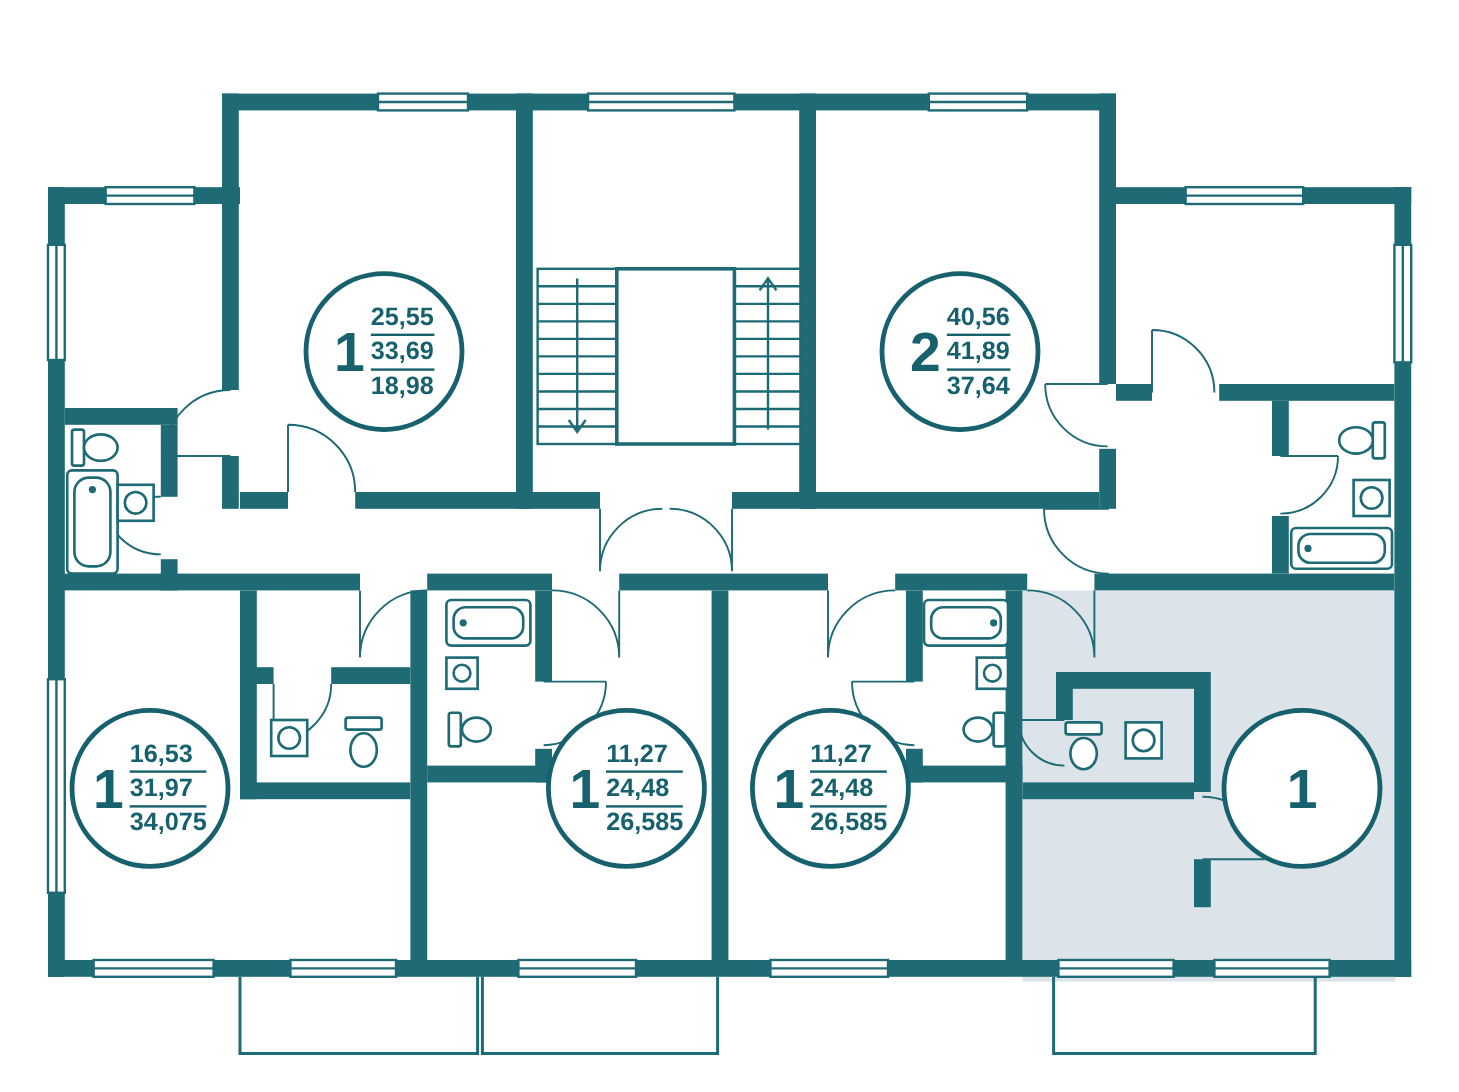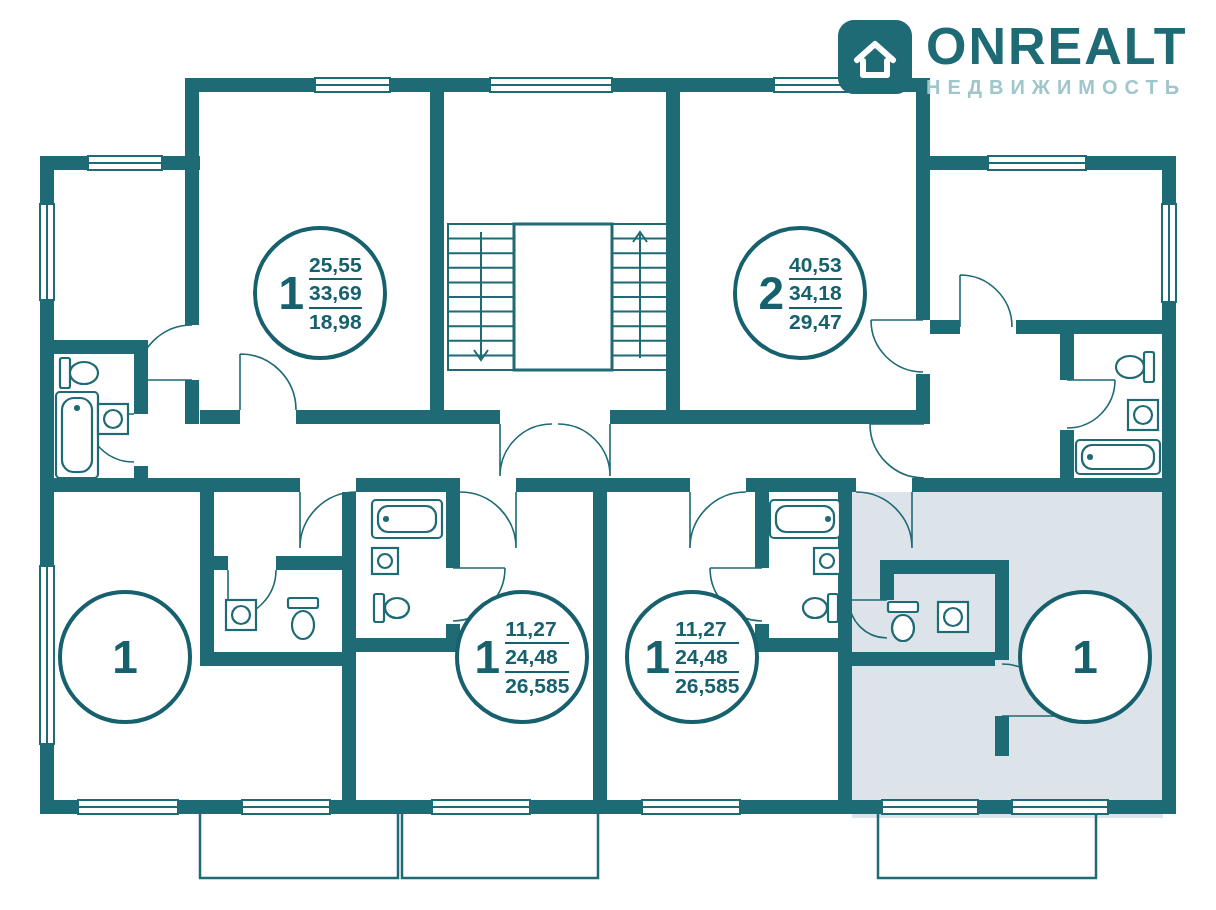--- a/index.html
+++ b/index.html
@@ -317,28 +317,33 @@
     <span class="apt-areas">
       <span class="u">25,55</span>
       <span class="u">33,69</span>
       <span>18,98</span>
     </span>
   </div>
 
   <div class="apt-label" style="left:733px;top:226px">
     <span class="apt-rooms">2</span>
     <span class="apt-areas">
-      <span class="u">40,53</span>
-      <span class="u">34,18</span>
-      <span>29,47</span>
+      <span class="u">40,56</span>
+      <span class="u">41,89</span>
+      <span>37,64</span>
     </span>
   </div>
 
   <div class="apt-label" style="left:58px;top:590px">
     <span class="apt-rooms">1</span>
+    <span class="apt-areas">
+      <span class="u">16,53</span>
+      <span class="u">31,97</span>
+      <span>34,075</span>
+    </span>
   </div>
 
   <div class="apt-label" style="left:455px;top:590px">
     <span class="apt-rooms">1</span>
     <span class="apt-areas">
       <span class="u">11,27</span>
       <span class="u">24,48</span>
       <span>26,585</span>
     </span>
   </div>
@@ -349,25 +354,14 @@
       <span class="u">11,27</span>
       <span class="u">24,48</span>
       <span>26,585</span>
     </span>
   </div>
 
   <div class="apt-label" style="left:1018px;top:590px">
     <span class="apt-rooms">1</span>
   </div>
 
-  <div class="logo">
-    <svg class="logo-icon" style="position:static" viewBox="0 0 74 74">
-      <rect x="0" y="0" width="74" height="74" rx="16" fill="var(--wall)"></rect>
-      <path d="M19 40 L37 24 L55 40" fill="none" stroke="#ffffff" stroke-width="6" stroke-linecap="round" stroke-linejoin="round"></path>
-      <path d="M25 41 L25 55 L49 55 L49 41" fill="none" stroke="#ffffff" stroke-width="6" stroke-linecap="round" stroke-linejoin="round"></path>
-    </svg>
-    <div class="logo-text">
-      <span class="brand">ONREALT</span>
-      <span class="subtitle">НЕДВИЖИМОСТЬ</span>
-    </div>
-  </div>
 
 </div>
 
 </body></html>

